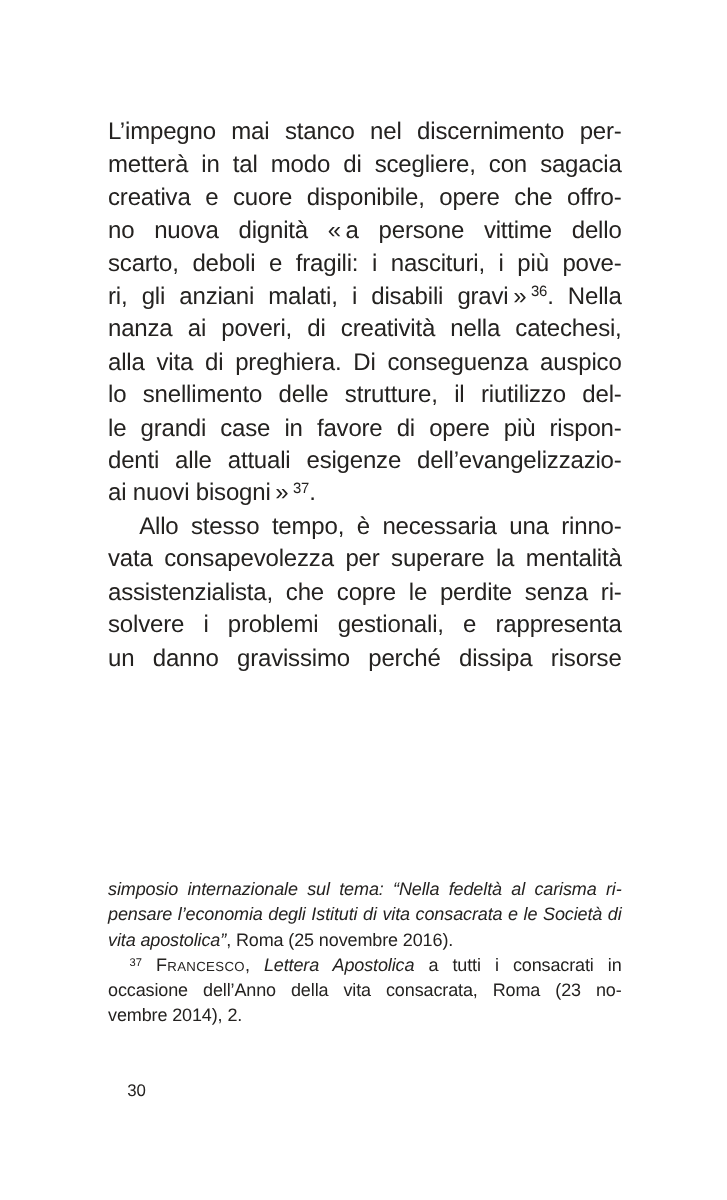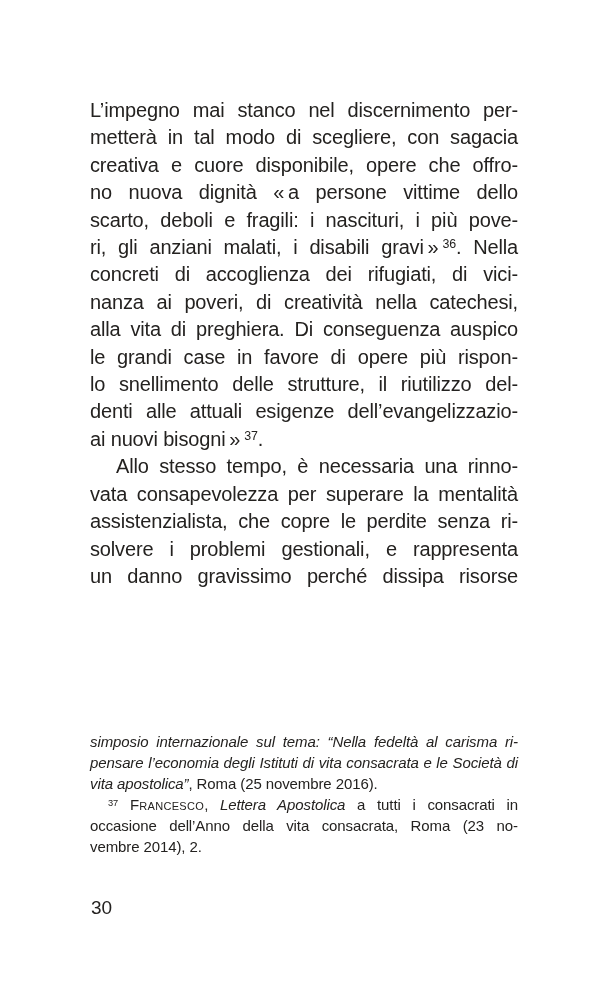--- a/index.html
+++ b/index.html
@@ -52,43 +52,42 @@
   sup.fnref {
     font-size: 0.62em;
     line-height: 0;
     vertical-align: baseline;
     position: relative;
     top: -0.5em;
   }
 
   .page-number {
     position: absolute;
-    left: 91px;
+    left: 106px;
     top: 896px;
-    font-size: 19px;
+    font-size: 14px;
     line-height: 24px;
   }
 </style>
 </head>
 <body>
 
 <div class="page">
   <main class="body-text" id="body-text">
       <div class="paragraph">
         <div class="line"><span class="plain">L’impegno mai stanco nel discernimento per-</span></div>
         <div class="line"><span class="plain">metterà in tal modo di scegliere, con sagacia</span></div>
         <div class="line"><span class="plain">creativa e cuore disponibile, opere che offro-</span></div>
         <div class="line"><span class="plain">no nuova dignità « a persone vittime dello</span></div>
         <div class="line"><span class="plain">scarto, deboli e fragili: i nascituri, i più pove-</span></div>
         <div class="line"><span class="plain">ri, gli anziani malati, i disabili gravi » </span><sup class="fnref">36</sup><span class="plain">. Nella</span></div>
-        <div class="line"><span class="plain">concreti di accoglienza dei rifugiati, di vici-</span></div>
         <div class="line"><span class="plain">nanza ai poveri, di creatività nella catechesi,</span></div>
         <div class="line"><span class="plain">alla vita di preghiera. Di conseguenza auspico</span></div>
+        <div class="line"><span class="plain">lo snellimento delle strutture, il riutilizzo del-</span></div>
         <div class="line"><span class="plain">le grandi case in favore di opere più rispon-</span></div>
-        <div class="line"><span class="plain">lo snellimento delle strutture, il riutilizzo del-</span></div>
         <div class="line"><span class="plain">denti alle attuali esigenze dell’evangelizzazio-</span></div>
         <div class="line last"><span class="plain">ai nuovi bisogni » </span><sup class="fnref">37</sup><span class="plain">.</span></div>
       </div>
       <div class="paragraph">
         <div class="line indent"><span class="plain">Allo stesso tempo, è necessaria una rinno-</span></div>
         <div class="line"><span class="plain">vata consapevolezza per superare la mentalità</span></div>
         <div class="line"><span class="plain">assistenzialista, che copre le perdite senza ri-</span></div>
         <div class="line"><span class="plain">solvere i problemi gestionali, e rappresenta</span></div>
         <div class="line"><span class="plain">un danno gravissimo perché dissipa risorse</span></div>
       </div>

